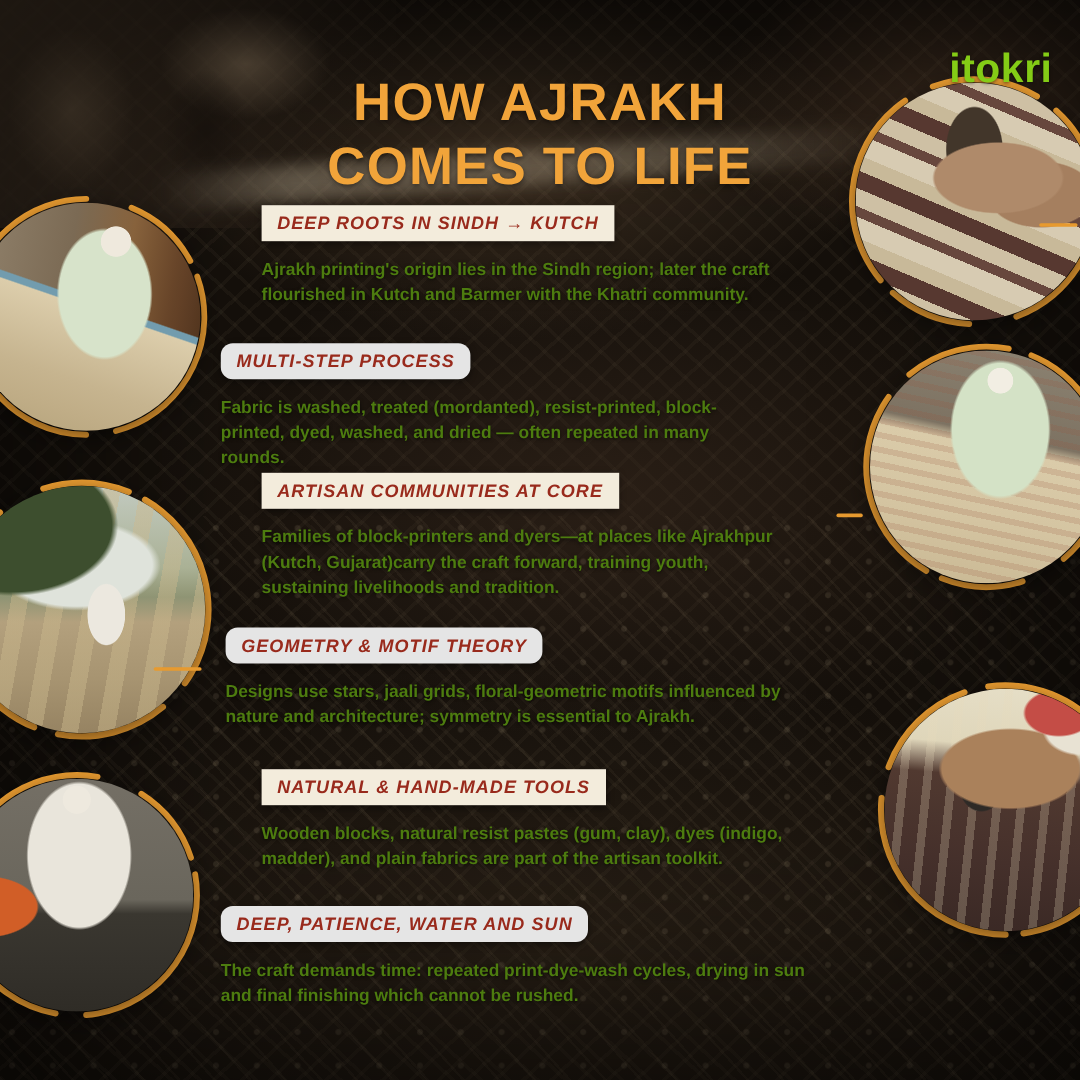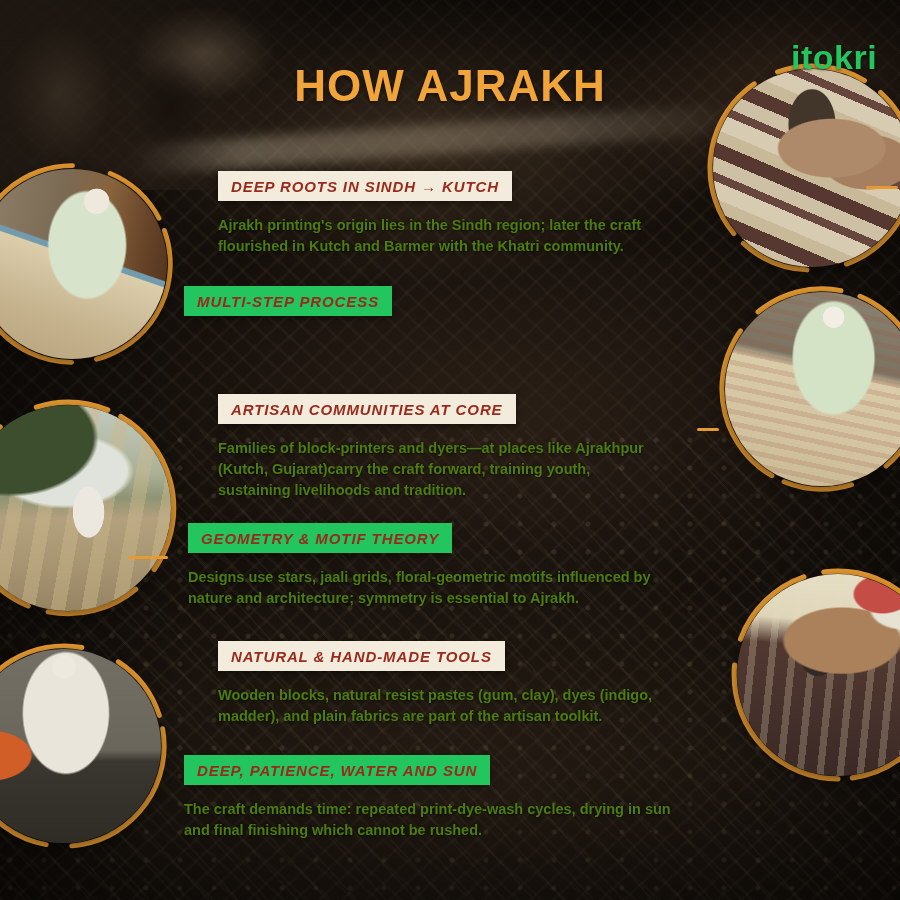--- a/index.html
+++ b/index.html
@@ -46,21 +46,21 @@
 
   
   .title{
     position:absolute; top:30px; left:0; width:900px; z-index:6; text-align:center;
     font-weight:800; font-size:44px; line-height:53px; letter-spacing:1px;
     color:#F1A43A; text-shadow:0 2px 4px rgba(0,0,0,.45);
   }
   .logo{
     position:absolute; top:40px; left:791px; z-index:6;
     font-weight:700; font-size:34px; line-height:1; letter-spacing:.5px;
-    color:#22c55e; text-shadow:0 1px 3px rgba(0,0,0,.5);
+    color:#84cc16; text-shadow:0 1px 3px rgba(0,0,0,.5);
   }
 
   
   .circle{ position:absolute; z-index:4; }
   .ring{ position:absolute; inset:0; width:100%; height:100%; }
   .photo{ position:absolute; inset:11px; border-radius:50%; overflow:hidden;
           filter:saturate(.92); box-shadow:0 5px 20px rgba(0,0,0,.55); }
   .c1{ left:-34px; top:158px; width:212px; height:212px; }
   .c2{ left:702px; top:58px;  width:220px; height:220px; }
   .c3{ left:-46px; top:394px; width:228px; height:228px; }
@@ -104,21 +104,21 @@
 
   
   .sec{ position:absolute; z-index:6; }
   .sec.right{ text-align:left; }
   .badge{
     display:inline-block; font-style:italic; font-weight:700; font-size:15px; line-height:1;
     letter-spacing:.9px; padding:8px 13px 7px; color:#992A1C;
     box-shadow:0 2px 6px rgba(0,0,0,.45);
   }
   .badge.cream{ background:#F3ECDC; }
-  .badge.orange{ background:#22c55e; }
+  .badge.orange{ background:#e5e5e5;border-radius:10px; }
   .body{
     margin:14px 0 0; font-weight:700; font-size:14.5px; line-height:21px;
     color:#4d7c0f; white-space:pre-line; text-shadow:0 1px 3px rgba(0,0,0,.65);
   }
   .sec1{ top:171px; right:193px; width:520px; }
   .sec2{ top:286px; left:184px;  width:540px; }
   .sec3{ top:394px; right:193px; width:520px; }
   .sec4{ top:523px; left:188px;  width:540px; }
   .sec5{ top:641px; right:193px; width:520px; }
   .sec6{ top:755px; left:184px;  width:560px; }
@@ -132,21 +132,21 @@
 <body>
 
 <div class="poster">
 
   <div class="bg-texture"></div>
   <div class="fabric-dots"></div>
   <div class="corner-photo"></div>
   <div class="fabric-band"></div>
   <div class="vignette"></div>
 
-  <h1 class="title"><span>HOW AJRAKH</span><br></h1>
+  <h1 class="title"><span>HOW AJRAKH</span><br><span>COMES TO LIFE</span></h1>
 
   <div class="logo">itokri</div>
 
   <div class="circle c1">
     <svg class="ring" viewBox="0 0 220 220" style="transform:rotate(-20deg)">
       <circle cx="110" cy="110" r="102" fill="none" stroke="#EFA032" stroke-width="5" stroke-linecap="round" stroke-dasharray="170 26 90 20 210 40 70 16"></circle>
       <circle cx="110" cy="110" r="96" fill="none" stroke="#E08E22" stroke-width="2.6" stroke-linecap="round" stroke-dasharray="48 230 130 80 36 118" opacity=".9"></circle>
     </svg>
     <div class="photo ph1"></div>
   </div>
@@ -196,20 +196,23 @@
   <div class="dash d3"></div>
 
   <section class="sec sec1 right">
     <span class="badge cream">DEEP ROOTS IN SINDH → KUTCH</span>
     <p class="body">Ajrakh printing's origin lies in the Sindh region; later the craft
 flourished in Kutch and Barmer with the Khatri community.</p>
   </section>
 
   <section class="sec sec2">
     <span class="badge orange">MULTI-STEP PROCESS</span>
+    <p class="body">Fabric is washed, treated (mordanted), resist-printed, block-
+printed, dyed, washed, and dried — often repeated in many
+rounds.</p>
   </section>
 
   <section class="sec sec3 right">
     <span class="badge cream">ARTISAN COMMUNITIES AT CORE</span>
     <p class="body">Families of block-printers and dyers—at places like Ajrakhpur
 (Kutch, Gujarat)carry the craft forward, training youth,
 sustaining livelihoods and tradition.</p>
   </section>
 
   <section class="sec sec4">

